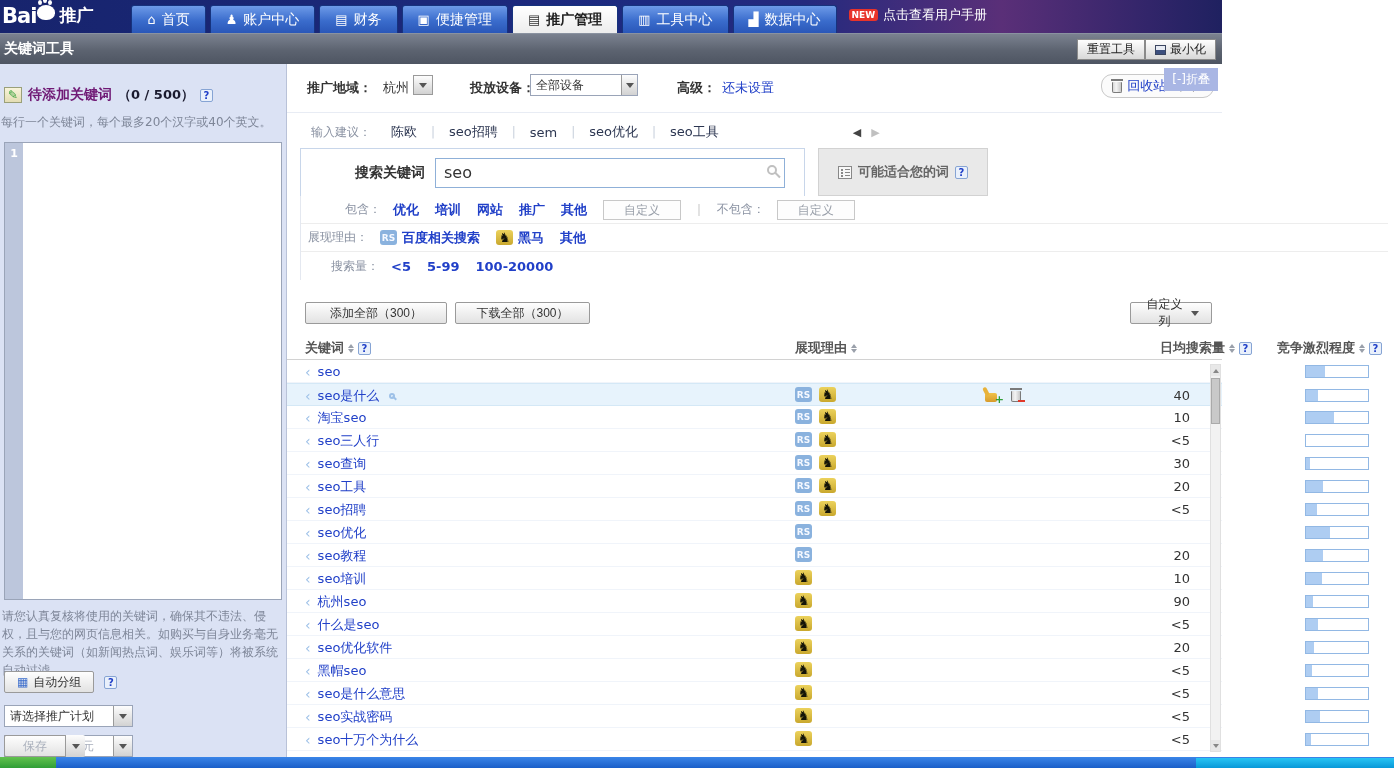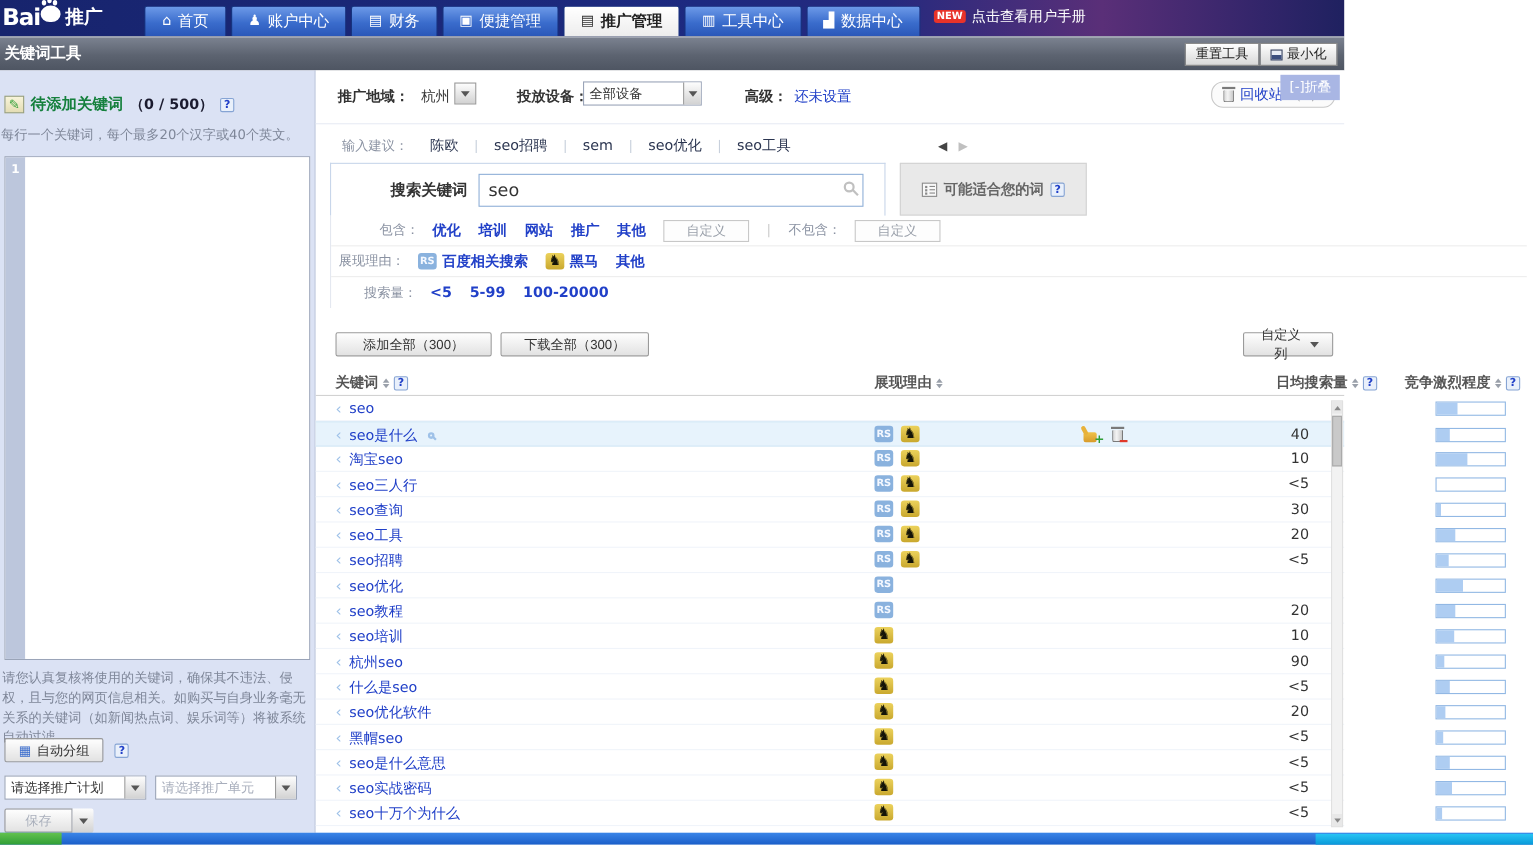--- a/index.html
+++ b/index.html
@@ -39,34 +39,34 @@
   .min-ico::after { content:""; position:absolute; left:0; right:0; bottom:0; height:4px; background:#3c4f7e; }
 
   
   #content { position:relative; display:flex; height:693px; }
 
   
   #sidebar { position:relative; width:287px; height:693px; background:#dbe2f4; border-right:1px solid #b9c2d8; }
   #sb-head { display:flex; align-items:center; gap:6px; padding:22px 0 0 4px; }
   .note-ico { width:18px; height:16px; background:linear-gradient(180deg,#f8f4da,#e4ddb4); border:1px solid #9aa07a;
     color:#2f9e36; font-size:12px; line-height:14px; text-align:center; }
-  #sb-title { font-size:14px; font-weight:bold; color:#15803d; }
+  #sb-title { font-size:14px; font-weight:bold; color:#701a75; }
   #sb-count { font-size:13px; font-weight:bold; color:#1a1a2e; }
   .qmark { display:inline-block; width:13px; height:13px; background:#e9f0fb; border:1px solid #86a4d4; border-radius:2px;
     color:#2140c8; font-size:10px; font-weight:bold; text-align:center; line-height:12px; cursor:pointer; }
   #sb-hint { color:#7e8698; font-size:12px; padding:10px 2px 8px 1px; }
   #sb-editor { position:absolute; left:4px; top:78px; width:278px; height:458px; background:#fff; border:1px solid #9aa4b8; display:flex; }
   #sb-gutter { width:18px; background:#bcc6dc; color:#fff; font-size:11px; font-weight:bold; text-align:center; padding-top:4px; }
   #sb-textarea { flex:1; border:none; outline:none; resize:none; font-family:inherit; font-size:12px; padding:3px; }
   #sb-notice { position:absolute; left:2px; top:543px; width:283px; color:#7e8698; font-size:12px; line-height:18px; }
   #sb-group-row { position:absolute; left:4px; top:607px; display:flex; align-items:center; gap:10px; }
   .btn { display:inline-flex; align-items:center; justify-content:center; gap:5px; height:22px; padding:0 12px; cursor:pointer;
     background:linear-gradient(180deg,#fefefe 0%,#e2e2e2 100%); border:1px solid #9a9a9a; border-radius:2px; color:#333; font-size:12px; }
   .grid-ico { color:#3a6ccc; font-size:12px; line-height:1; }
-  #sb-selects { position:absolute; left:4px; top:641px; display:flex; gap:8px; }
+  #sb-selects { position:absolute; left:4px; top:641px; display:flex; gap:8px;flex-direction:column; }
   .sel { display:flex; align-items:center; height:22px; background:#fff; border:1px solid #9aa4b8; }
   .sel-text { padding:0 5px; font-size:12px; color:#333; width:108px; white-space:nowrap; overflow:hidden; }
   .sel-text.dim { color:#a8aebc; }
   .arrow-btn { width:19px; height:20px; background:linear-gradient(180deg,#fdfdfd,#d2d2d2); border-left:1px solid #9a9a9a;
     display:flex; align-items:center; justify-content:center; cursor:pointer; }
   .caret { width:0; height:0; border-left:4px solid transparent; border-right:4px solid transparent; border-top:5px solid #555; }
   #sb-save-row { position:absolute; left:4px; top:671px; display:flex; }
   #save-btn { width:62px; justify-content:center; color:#aab0bc; border-radius:2px 0 0 2px; }
   #save-caret { height:22px; border-radius:0 2px 2px 0; border-left:none; }
 

